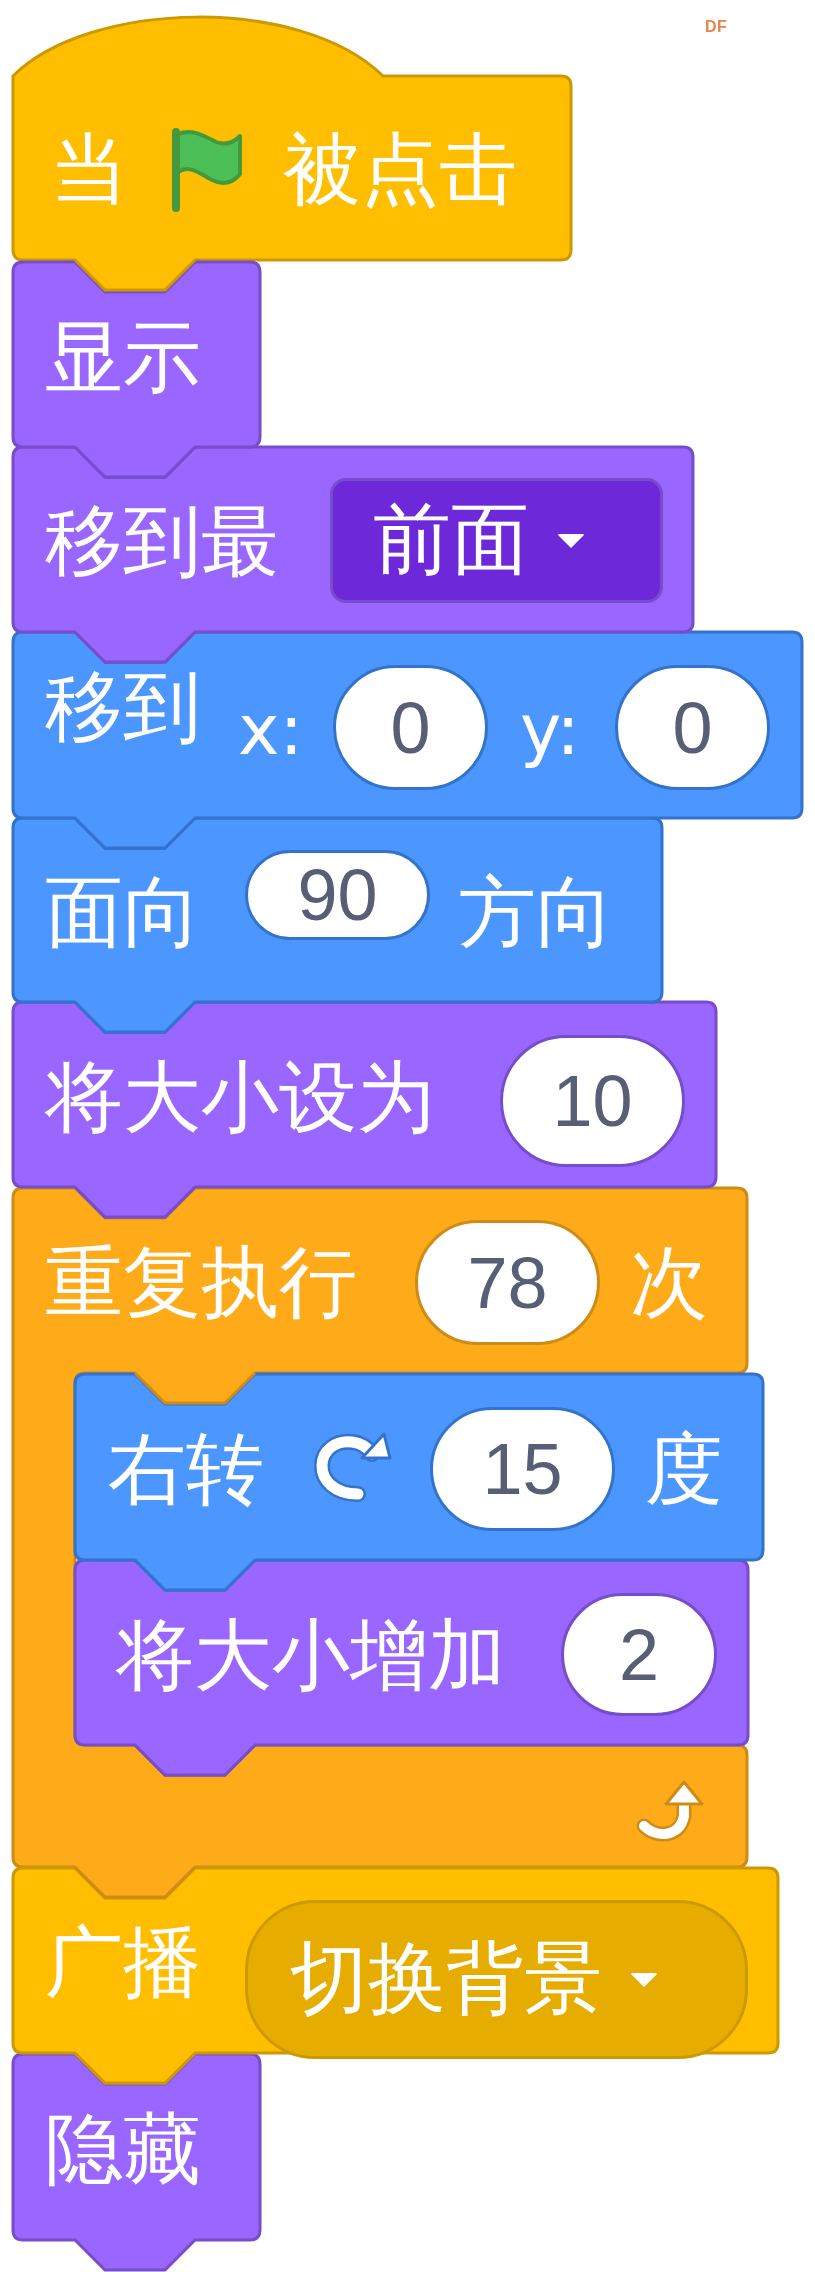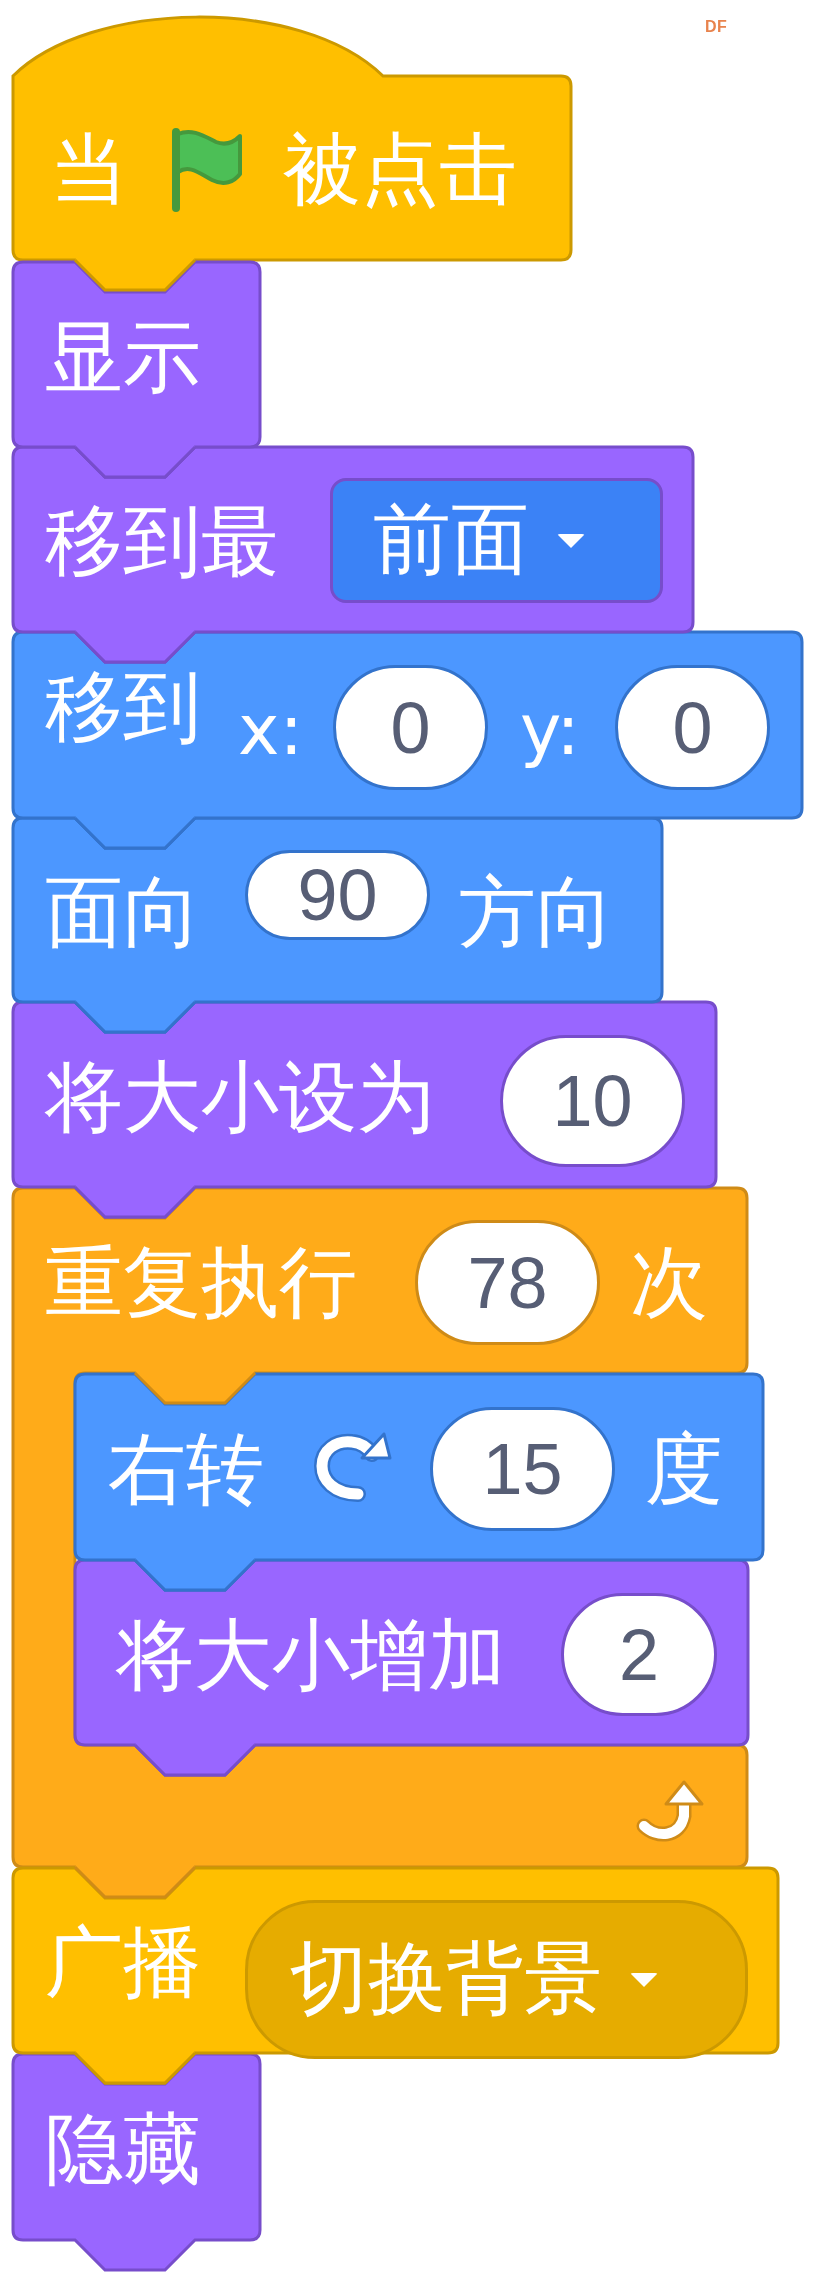--- a/index.html
+++ b/index.html
@@ -12,21 +12,21 @@
          font-family: "DejaVu Sans", sans-serif; }
   .lbl.latin { font-size: 70px; }
   .field { position: absolute; display: flex; align-items: center; justify-content: center;
            background: #ffffff; border-radius: 70px; box-sizing: border-box;
            color: #575E75; font-size: 72px; font-family: "Liberation Sans", sans-serif; }
   .field.motion { border: 3px solid #3373CC; }
   .field.looks  { border: 3px solid #774DCB; }
   .field.control{ border: 3px solid #CF8B17; }
   .dd { position: absolute; display: flex; align-items: center; box-sizing: border-box;
         color: #ffffff; font-size: 78px; }
-  .dd.looks { background: #3b82f6; border: 3px solid #774DCB; border-radius: 16px; }
+  .dd.looks { background: #6d28d9; border: 3px solid #774DCB; border-radius: 16px; }
   .dd.event { background: #E6AC00; border: 3px solid #CC9900; border-radius: 70px; }
   .dd .txt { white-space: nowrap; }
   .dd .caret { width: 0; height: 0; border-left: 14px solid transparent; border-right: 14px solid transparent;
                border-top: 14px solid #ffffff; margin-left: 28px; border-radius: 3px; }
   .icon { position: absolute; }
 </style>
 </head>
 <body>
 
 <div id="stage">

